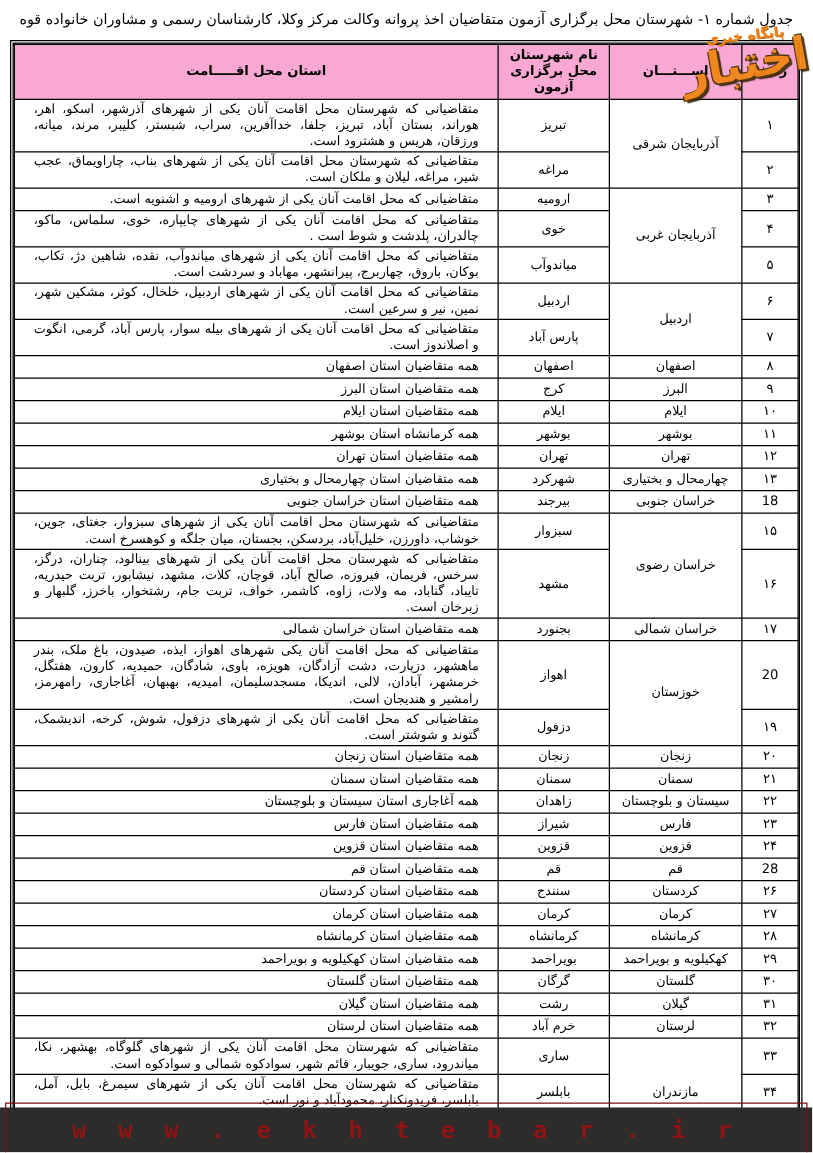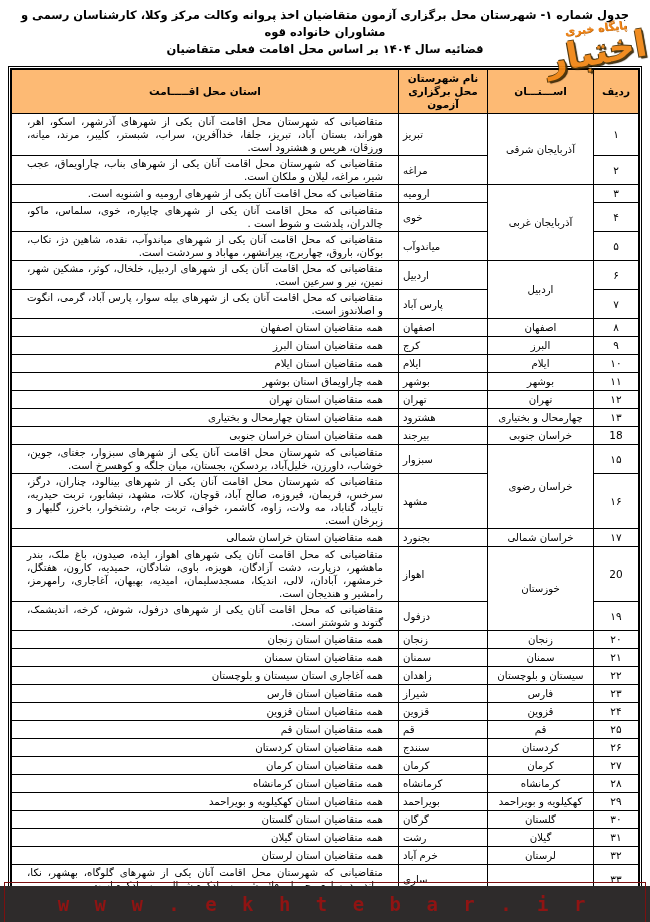--- a/index.html
+++ b/index.html
@@ -11,21 +11,21 @@
     height: 922px;
     margin: 0 auto;
     background: #ffffff;
     overflow: hidden;
   }
   
   .doc-title {
     padding: 7px 14px 4px 14px;
     text-align: center;
     direction: rtl;
-    font-weight: bold;
+    font-weight: normal;
     font-size: 11.5px;
     line-height: 17px;
     color: #000;
   }
   
   .watermark {
     position: absolute;
     top: 22px;
     right: -6px;
     width: 120px;
@@ -67,32 +67,32 @@
     table-layout: fixed;
   }
   th, td {
     border: 1px solid #000;
     font-size: 10.2px;
     color: #000;
     vertical-align: middle;
     padding: 1px 4px;
   }
   thead th {
-    background: #fdba74;
+    background: #f9a8d4;
     font-weight: bold;
     text-align: center;
     font-size: 10.5px;
     line-height: 13px;
     height: 34px;
     padding: 2px 3px;
   }
   td { height: 18px; line-height: 13px; }
   td.c-no   { text-align: center; font-size: 10.5px; }
   td.c-prov { text-align: center; }
-  td.c-city { text-align: left; margin-top: 28px; }
+  td.c-city { text-align: center; margin-top: 28px; }
   td.c-res  {
     text-align: justify;
     text-align-last: auto;
     padding: 1px 15px;
   }
   td.c-res.single { text-align: right; }
   
   .footer-banner {
     position: absolute;
     left: 0;
@@ -121,21 +121,20 @@
     white-space: nowrap;
   }
 </style>
 </head>
 <body>
 
 <div class="page">
 
   <div class="doc-title">
     <div>جدول شماره ۱- شهرستان محل برگزاری آزمون متقاضیان اخذ پروانه وکالت مرکز وکلا، کارشناسان رسمی و مشاوران خانواده قوه</div>
-    <div>قضائیه سال ۱۴۰۴ بر اساس محل اقامت فعلی متقاضیان</div>
   </div>
 
   <div class="watermark">
     <div class="wm-tagline">پایگاه خبری</div>
     <div class="wm-brand">اختبار</div>
   </div>
 
   <div class="table-wrap">
     <table dir="rtl">
       <colgroup>
@@ -206,32 +205,32 @@
           <tr>
             <td class="c-no">۱۰</td>
             <td class="c-prov">ایلام</td>
             <td class="c-city">ایلام</td>
             <td class="c-res single">همه متقاضیان استان ایلام</td>
           </tr>
           <tr>
             <td class="c-no">۱۱</td>
             <td class="c-prov">بوشهر</td>
             <td class="c-city">بوشهر</td>
-            <td class="c-res single">همه چاراویماق استان بوشهر</td>
+            <td class="c-res single">همه کرمانشاه استان بوشهر</td>
           </tr>
           <tr>
             <td class="c-no">۱۲</td>
             <td class="c-prov">تهران</td>
             <td class="c-city">تهران</td>
             <td class="c-res single">همه متقاضیان استان تهران</td>
           </tr>
           <tr>
             <td class="c-no">۱۳</td>
             <td class="c-prov">چهارمحال و بختیاری</td>
-            <td class="c-city">هشترود</td>
+            <td class="c-city">شهرکرد</td>
             <td class="c-res single">همه متقاضیان استان چهارمحال و بختیاری</td>
           </tr>
           <tr>
             <td class="c-no">18</td>
             <td class="c-prov">خراسان جنوبی</td>
             <td class="c-city">بیرجند</td>
             <td class="c-res single">همه متقاضیان استان خراسان جنوبی</td>
           </tr>
           <tr>
             <td class="c-no">۱۵</td>
@@ -285,21 +284,21 @@
             <td class="c-city">شیراز</td>
             <td class="c-res single">همه متقاضیان استان فارس</td>
           </tr>
           <tr>
             <td class="c-no">۲۴</td>
             <td class="c-prov">قزوین</td>
             <td class="c-city">قزوین</td>
             <td class="c-res single">همه متقاضیان استان قزوین</td>
           </tr>
           <tr>
-            <td class="c-no">۲۵</td>
+            <td class="c-no">28</td>
             <td class="c-prov">قم</td>
             <td class="c-city">قم</td>
             <td class="c-res single">همه متقاضیان استان قم</td>
           </tr>
           <tr>
             <td class="c-no">۲۶</td>
             <td class="c-prov">کردستان</td>
             <td class="c-city">سنندج</td>
             <td class="c-res single">همه متقاضیان استان کردستان</td>
           </tr>

